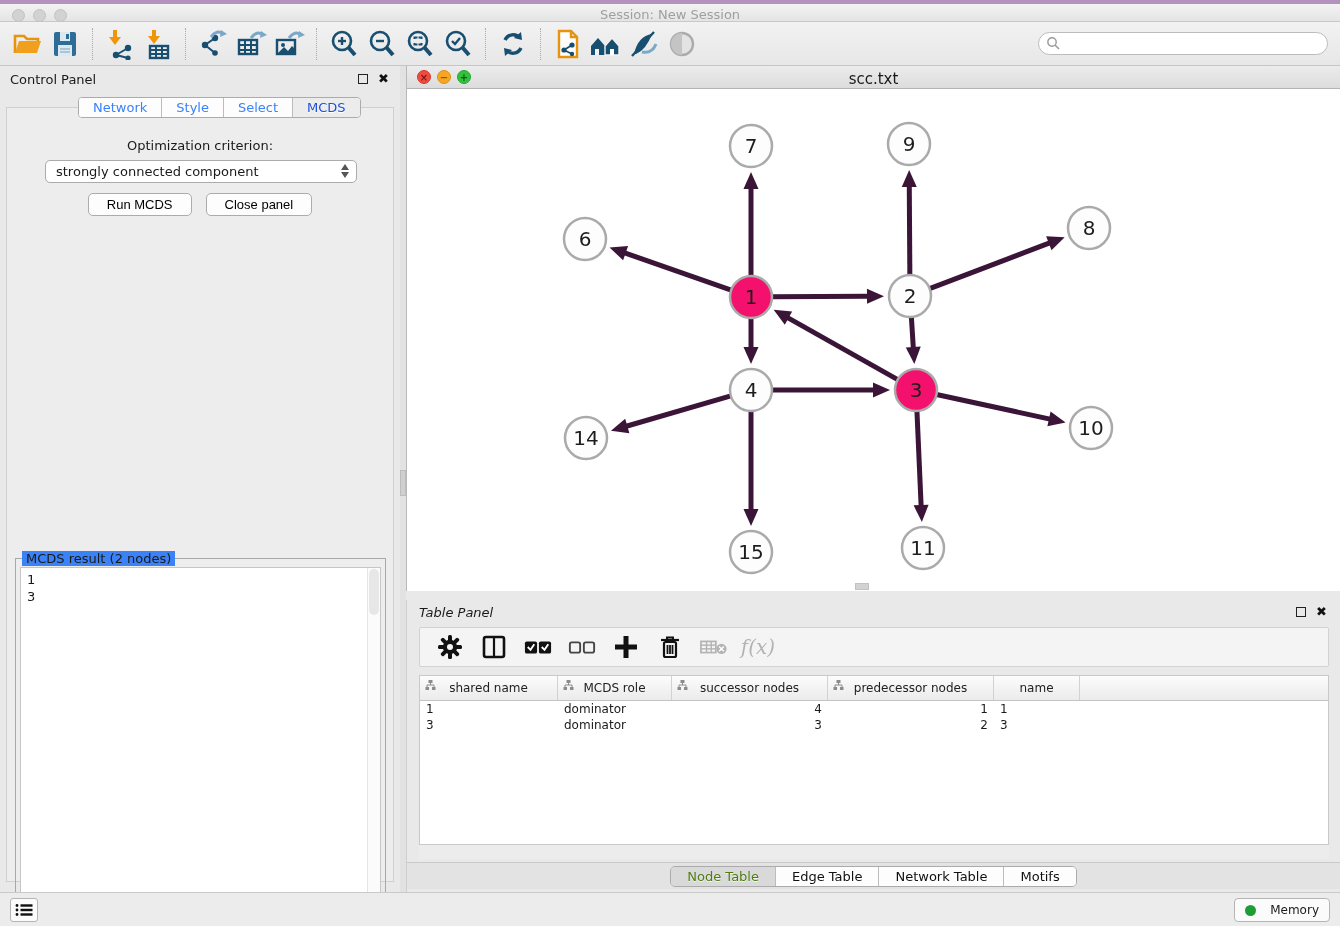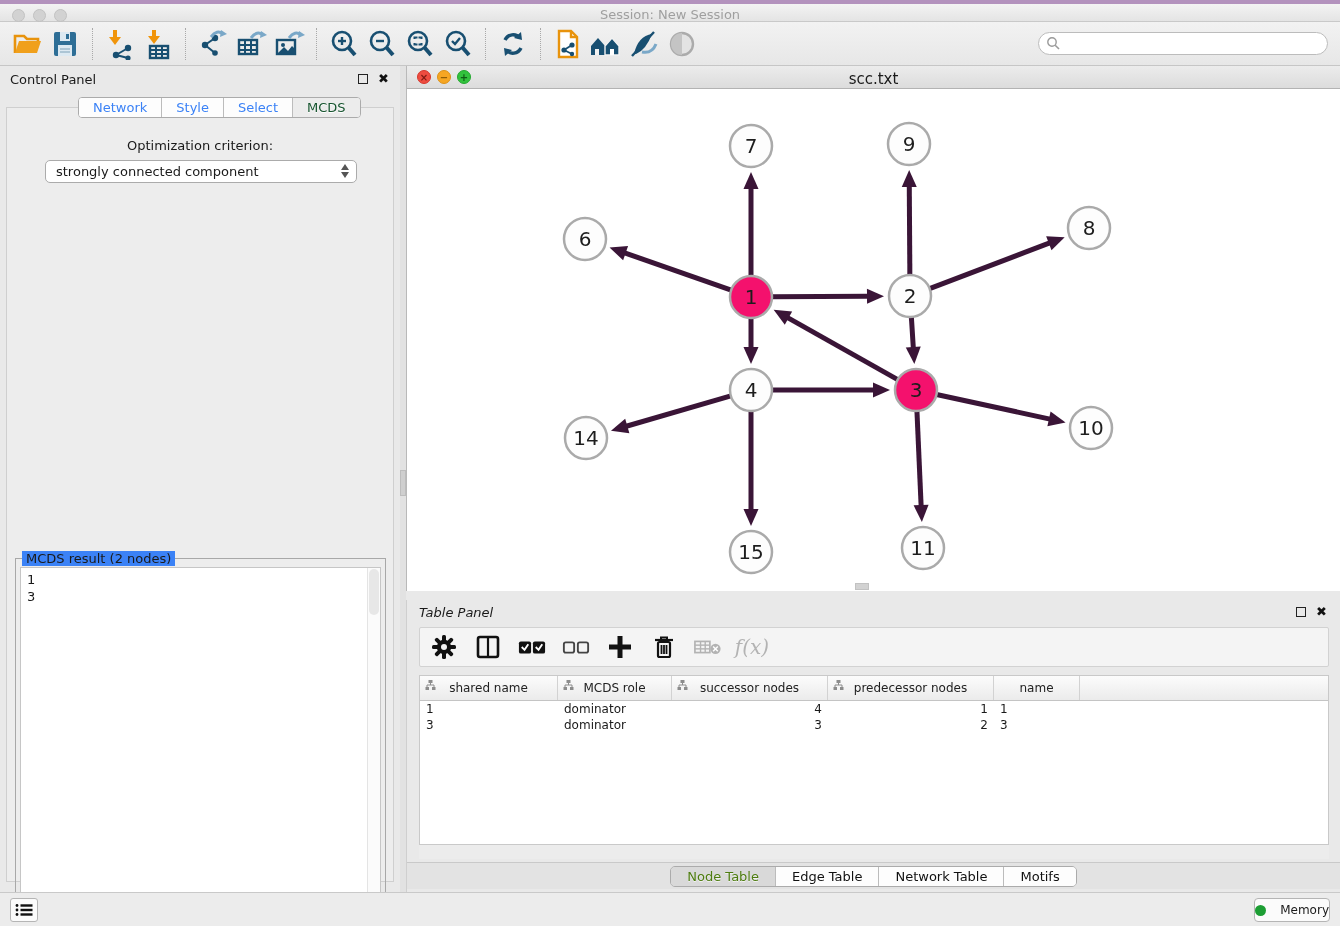--- a/index.html
+++ b/index.html
@@ -39,21 +39,21 @@
   
   .control-panel { position:absolute; left:0; top:66px; width:400px; height:826px; background:#e9e9e9; }
   .panel-head { height:26px; display:flex; align-items:center; padding:0 10px; }
   .panel-head .ph-title { flex:1; }
   .ph-icon { width:13px; height:13px; margin-left:8px; display:flex; align-items:center; justify-content:center; }
   .float-sq { width:10px; height:10px; border:1.5px solid #222; }
   .close-x { font-size:13px; font-weight:bold; color:#111; line-height:10px; }
   .cp-tabs { position:absolute; left:78px; top:31px; height:21px; display:flex; z-index:3; border:1px solid #ababab; border-radius:4px; overflow:hidden; background:#fff; }
   .cp-tab { padding:0 14px; display:flex; align-items:center; font-size:13px; background:#fdfdfd; border-right:1px solid #bcbcbc; color:#3b82f6; }
   .cp-tab:last-child { border-right:none; }
-  .cp-tab.disabled-look { background:#ececec; color:#14532d; text-shadow:0 1px 0 #fff; }
+  .cp-tab.disabled-look { background:#ececec; color:#1d4ed8; text-shadow:0 1px 0 #fff; }
   .cp-inner { position:absolute; left:6px; top:41px; width:388px; height:775px; background:#ededed; border:1px solid #cfcfcf; }
   .opt-label { text-align:center; margin-top:30px; }
   .dropdown {
     position:absolute; left:38px; top:52px; width:312px; height:23px;
     background:#fff; border:1px solid #ababab; border-radius:5px;
     display:flex; align-items:center; padding:0 10px;
   }
   .dd-arrows { position:absolute; right:7px; top:3px; display:flex; flex-direction:column; gap:2px; }
   .tri-up { width:0; height:0; border-left:4px solid transparent; border-right:4px solid transparent; border-bottom:6px solid #555; }
   .tri-dn { width:0; height:0; border-left:4px solid transparent; border-right:4px solid transparent; border-top:6px solid #555; }
@@ -85,42 +85,42 @@
   .net-canvas { position:absolute; left:0; top:23px; width:928px; height:502px; background:#fff; overflow:hidden; }
   .canvas-grip-bottom { position:absolute; left:448px; bottom:1px; width:14px; height:7px; background:#d2d2d2; border:1px solid #c2c2c2; }
   .h-split { position:absolute; left:406px; top:591px; width:934px; height:9px; background:#e9e9e9; }
   
   .table-panel { position:absolute; left:406px; top:600px; width:934px; height:292px; background:#e9e9e9; border-left:1px solid #cfcfcf; }
   .tp-head { height:24px; display:flex; align-items:center; padding:0 12px; }
   .tp-head .ph-title { flex:1;font-style:italic; }
   .tp-toolbar {
     position:absolute; left:12px; top:27px; width:910px; height:40px;
     background:#f4f4f4; border:1px solid #d2d2d2; border-radius:2px;
-    display:flex; align-items:center; padding-left:10px; gap:16px;
+    display:flex; align-items:center; padding-left:16px; gap:16px;
   }
   .tpt-icon { width:28px; height:28px; display:flex; align-items:center; justify-content:center; }
   .fx-label { font-family:"DejaVu Serif","Liberation Serif",serif; font-style:italic; font-size:20px; color:#b3b3b3; }
   .data-table { position:absolute; left:12px; top:75px; width:910px; height:170px; background:#fff; border:1px solid #c9c9c9; }
   .dt-header { display:flex; height:25px; background:linear-gradient(#fcfcfc,#ebebeb); border-bottom:1px solid #c4c4c4; }
   .dt-hcell { display:flex; align-items:center; justify-content:center; gap:6px; border-right:1px solid #d2d2d2; font-size:12px; color:#222; position:relative; }
   .dt-hcell .hier { position:absolute; left:5px; top:4px; }
   .dt-row { display:flex; height:16px; font-size:12px; align-items:center; }
   .dt-cell { padding:0 6px; overflow:hidden; white-space:nowrap; }
   .ta-r { text-align:right; }
   .c0 { width:138px; } .c1 { width:114px; } .c2 { width:156px; } .c3 { width:166px; } .c4 { width:86px; } .cf { flex:1; border-right:none !important; }
   .tp-scrollstrip { position:absolute; left:12px; top:245px; width:910px; height:14px; background:#ececec; }
   .tp-tabbar { position:absolute; left:0; bottom:3px; width:100%; height:27px; background:#e3e3e3; border-top:1px solid #c9c9c9; display:flex; justify-content:center; align-items:center; }
   .seg-group { display:flex; border:1px solid #ababab; border-radius:5px; overflow:hidden; height:21px; }
   .seg { padding:0 16px; display:flex; align-items:center; background:#fdfdfd; border-right:1px solid #bcbcbc; font-size:13px; color:#111; }
   .seg:last-child { border-right:none; }
   .seg.active { background:#d9d9d9; color:#4d7c0f; text-shadow:0 1px 0 #f2f2f2; }
   
   .statusbar { position:absolute; left:0; top:892px; width:1340px; height:34px; background:#ececec; border-top:1px solid #c9c9c9; }
   .list-btn { position:absolute; left:10px; top:5px; width:28px; height:24px; background:#fbfbfb; border:1px solid #b5b5b5; border-radius:3px; display:flex; align-items:center; justify-content:center; }
-  .memory-btn { position:absolute; right:10px; top:5px; height:24px; background:#fbfbfb; border:1px solid #b5b5b5; border-radius:4px; display:flex; align-items:center; gap:14px; padding:0 0; font-size:12px; }
+  .memory-btn { position:absolute; right:10px; top:5px; height:24px; background:#fbfbfb; border:1px solid #b5b5b5; border-radius:4px; display:flex; align-items:center; gap:14px; padding:0 10px; font-size:12px; }
   .mem-dot { width:11px; height:11px; border-radius:50%; background:#1d9e34; }
   svg { display:block; }
 </style>
 </head>
 <body>
 
 <div class="titlebar">
   <div class="traffic">
     <div class="dot"></div>
     <div class="dot"></div>
@@ -295,20 +295,24 @@
     <div class="cp-tab disabled-look">MCDS</div>
   </div>
   <div class="cp-inner">
     <div class="opt-label">Optimization criterion:</div>
     <div class="dropdown">
       <span>strongly connected component</span>
       <span class="dd-arrows">
         <span class="tri-up"></span>
           <span class="tri-dn"></span>
       </span>
+    </div>
+    <div class="btn-row">
+      <button class="mac-btn">Run MCDS</button>
+      <button class="mac-btn">Close panel</button>
     </div>
     <div class="result-group">
       <span class="result-legend">MCDS result (2 nodes)</span>
       <div class="result-area">
         <div>1</div>
         <div>3</div>
         <div class="result-scroll">
             <div class="result-thumb"></div>
           </div>
       </div>

